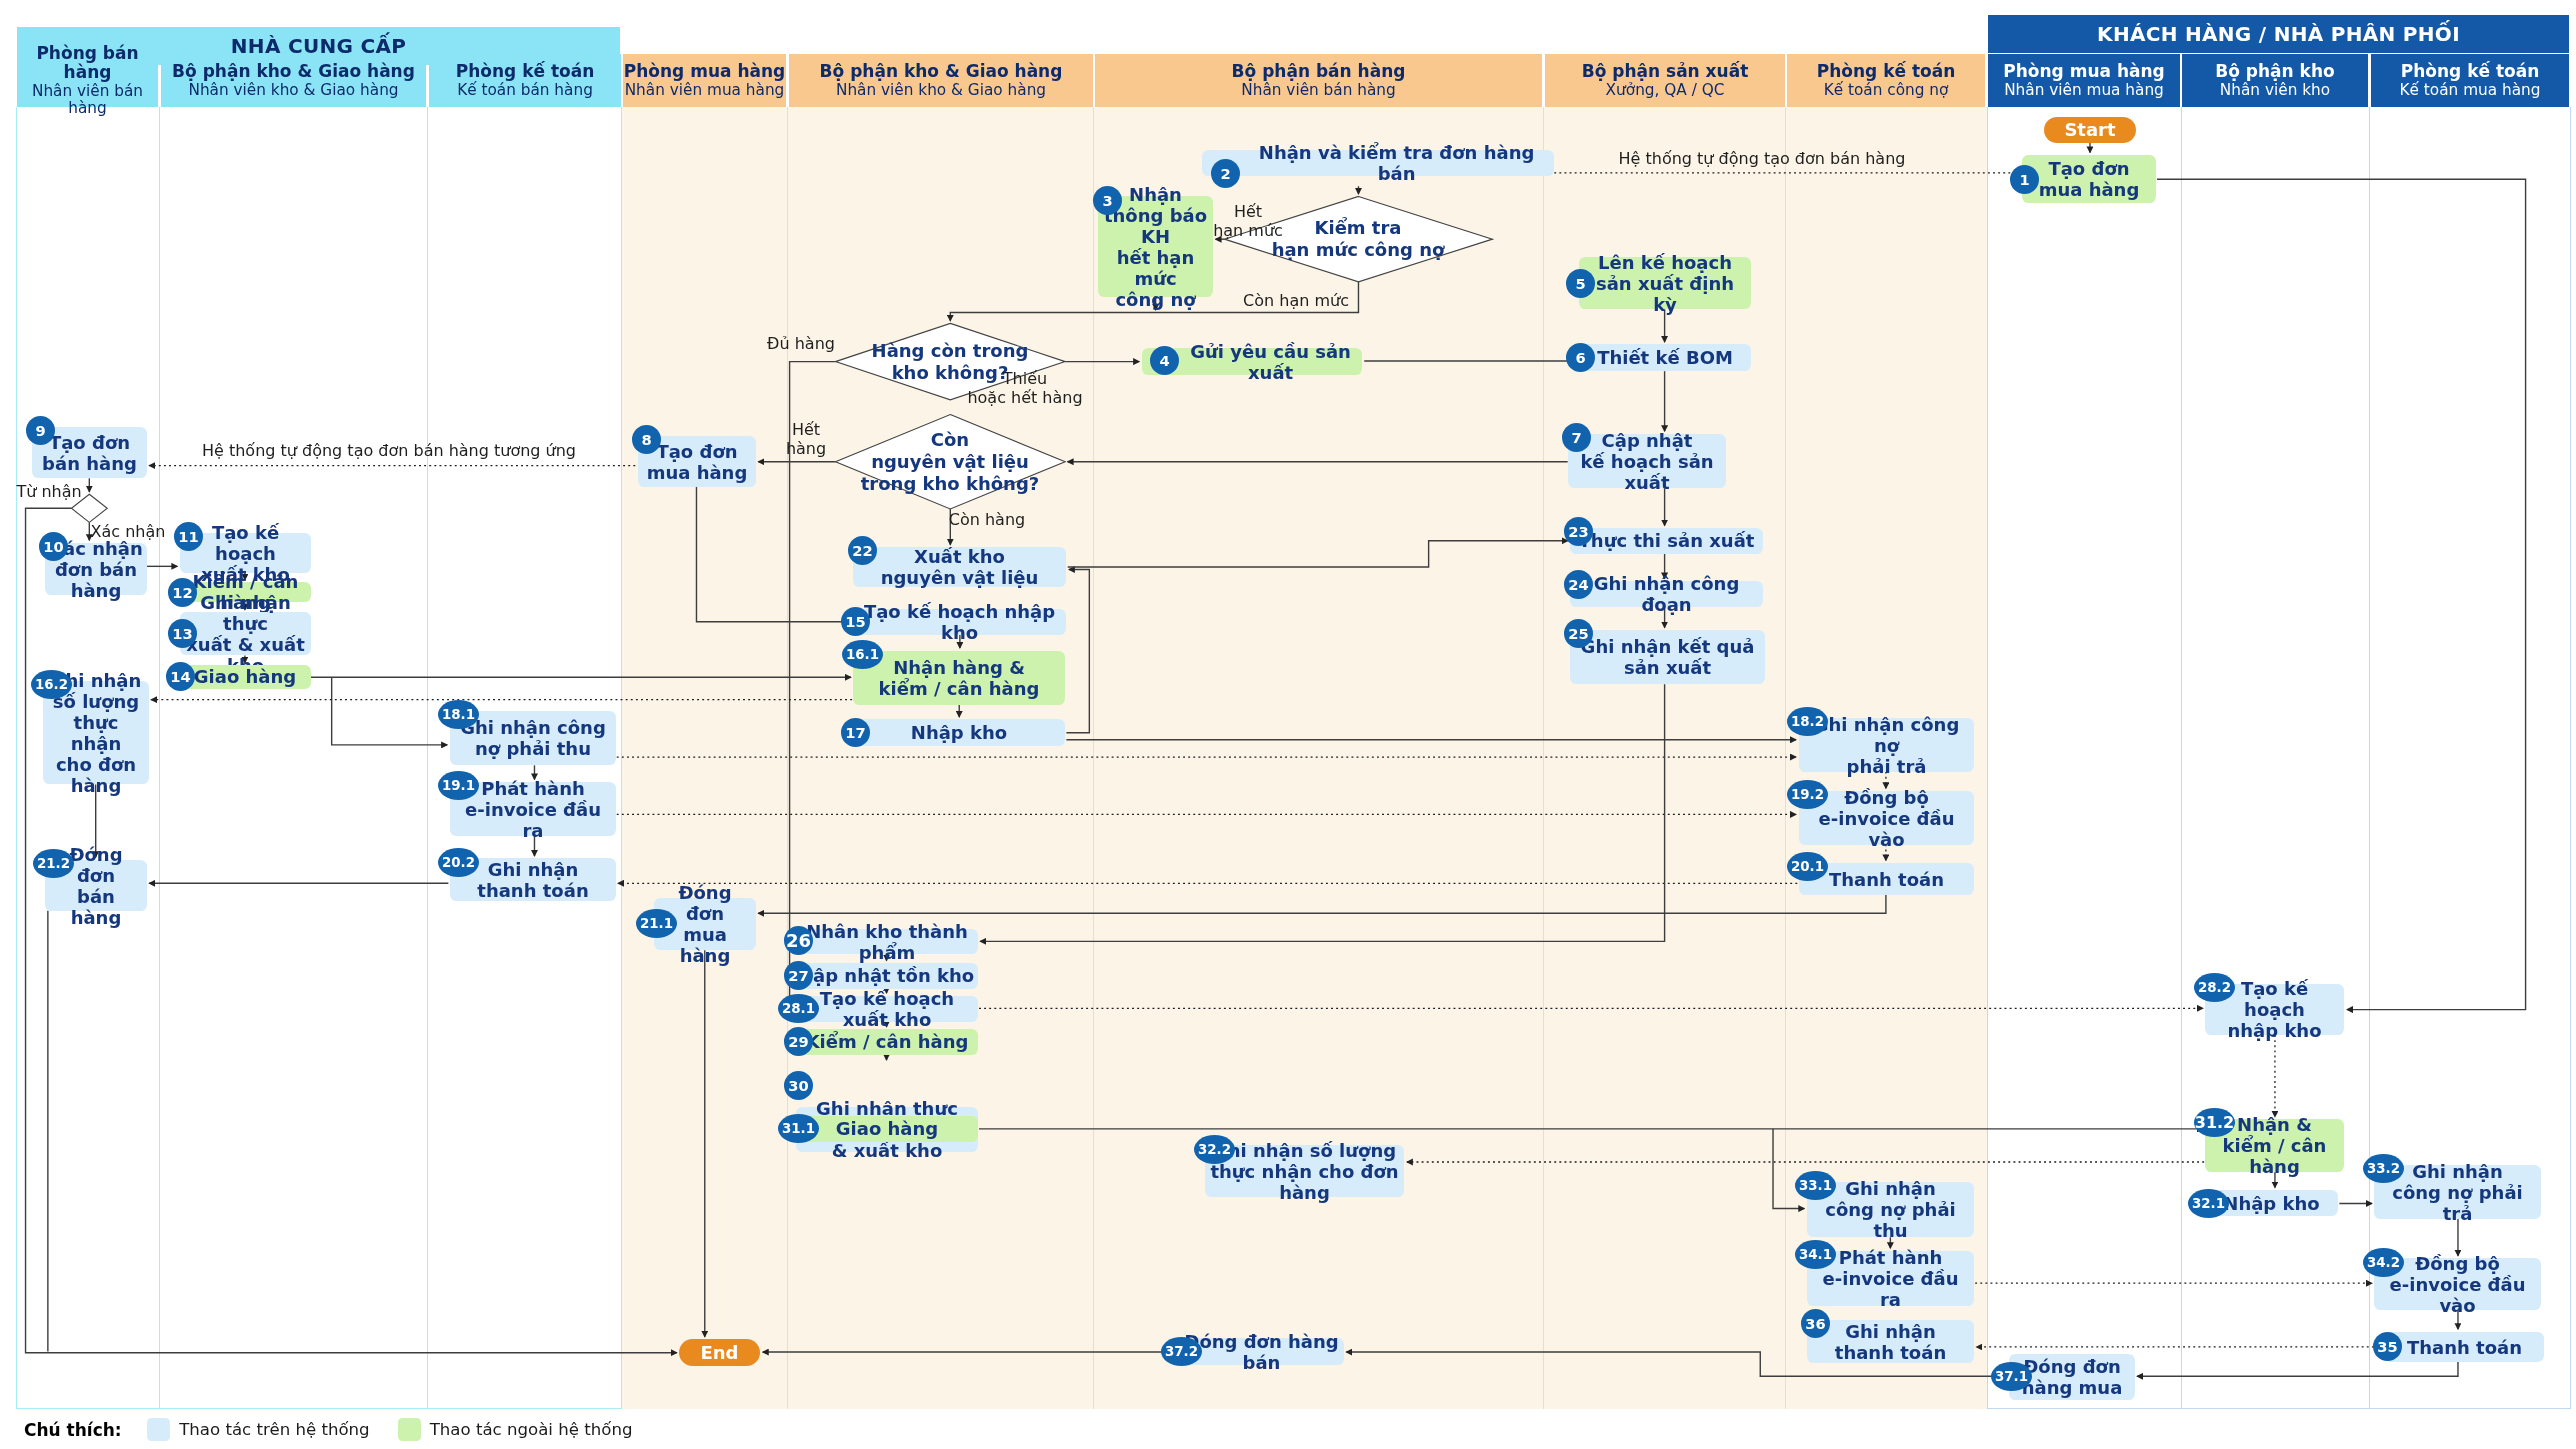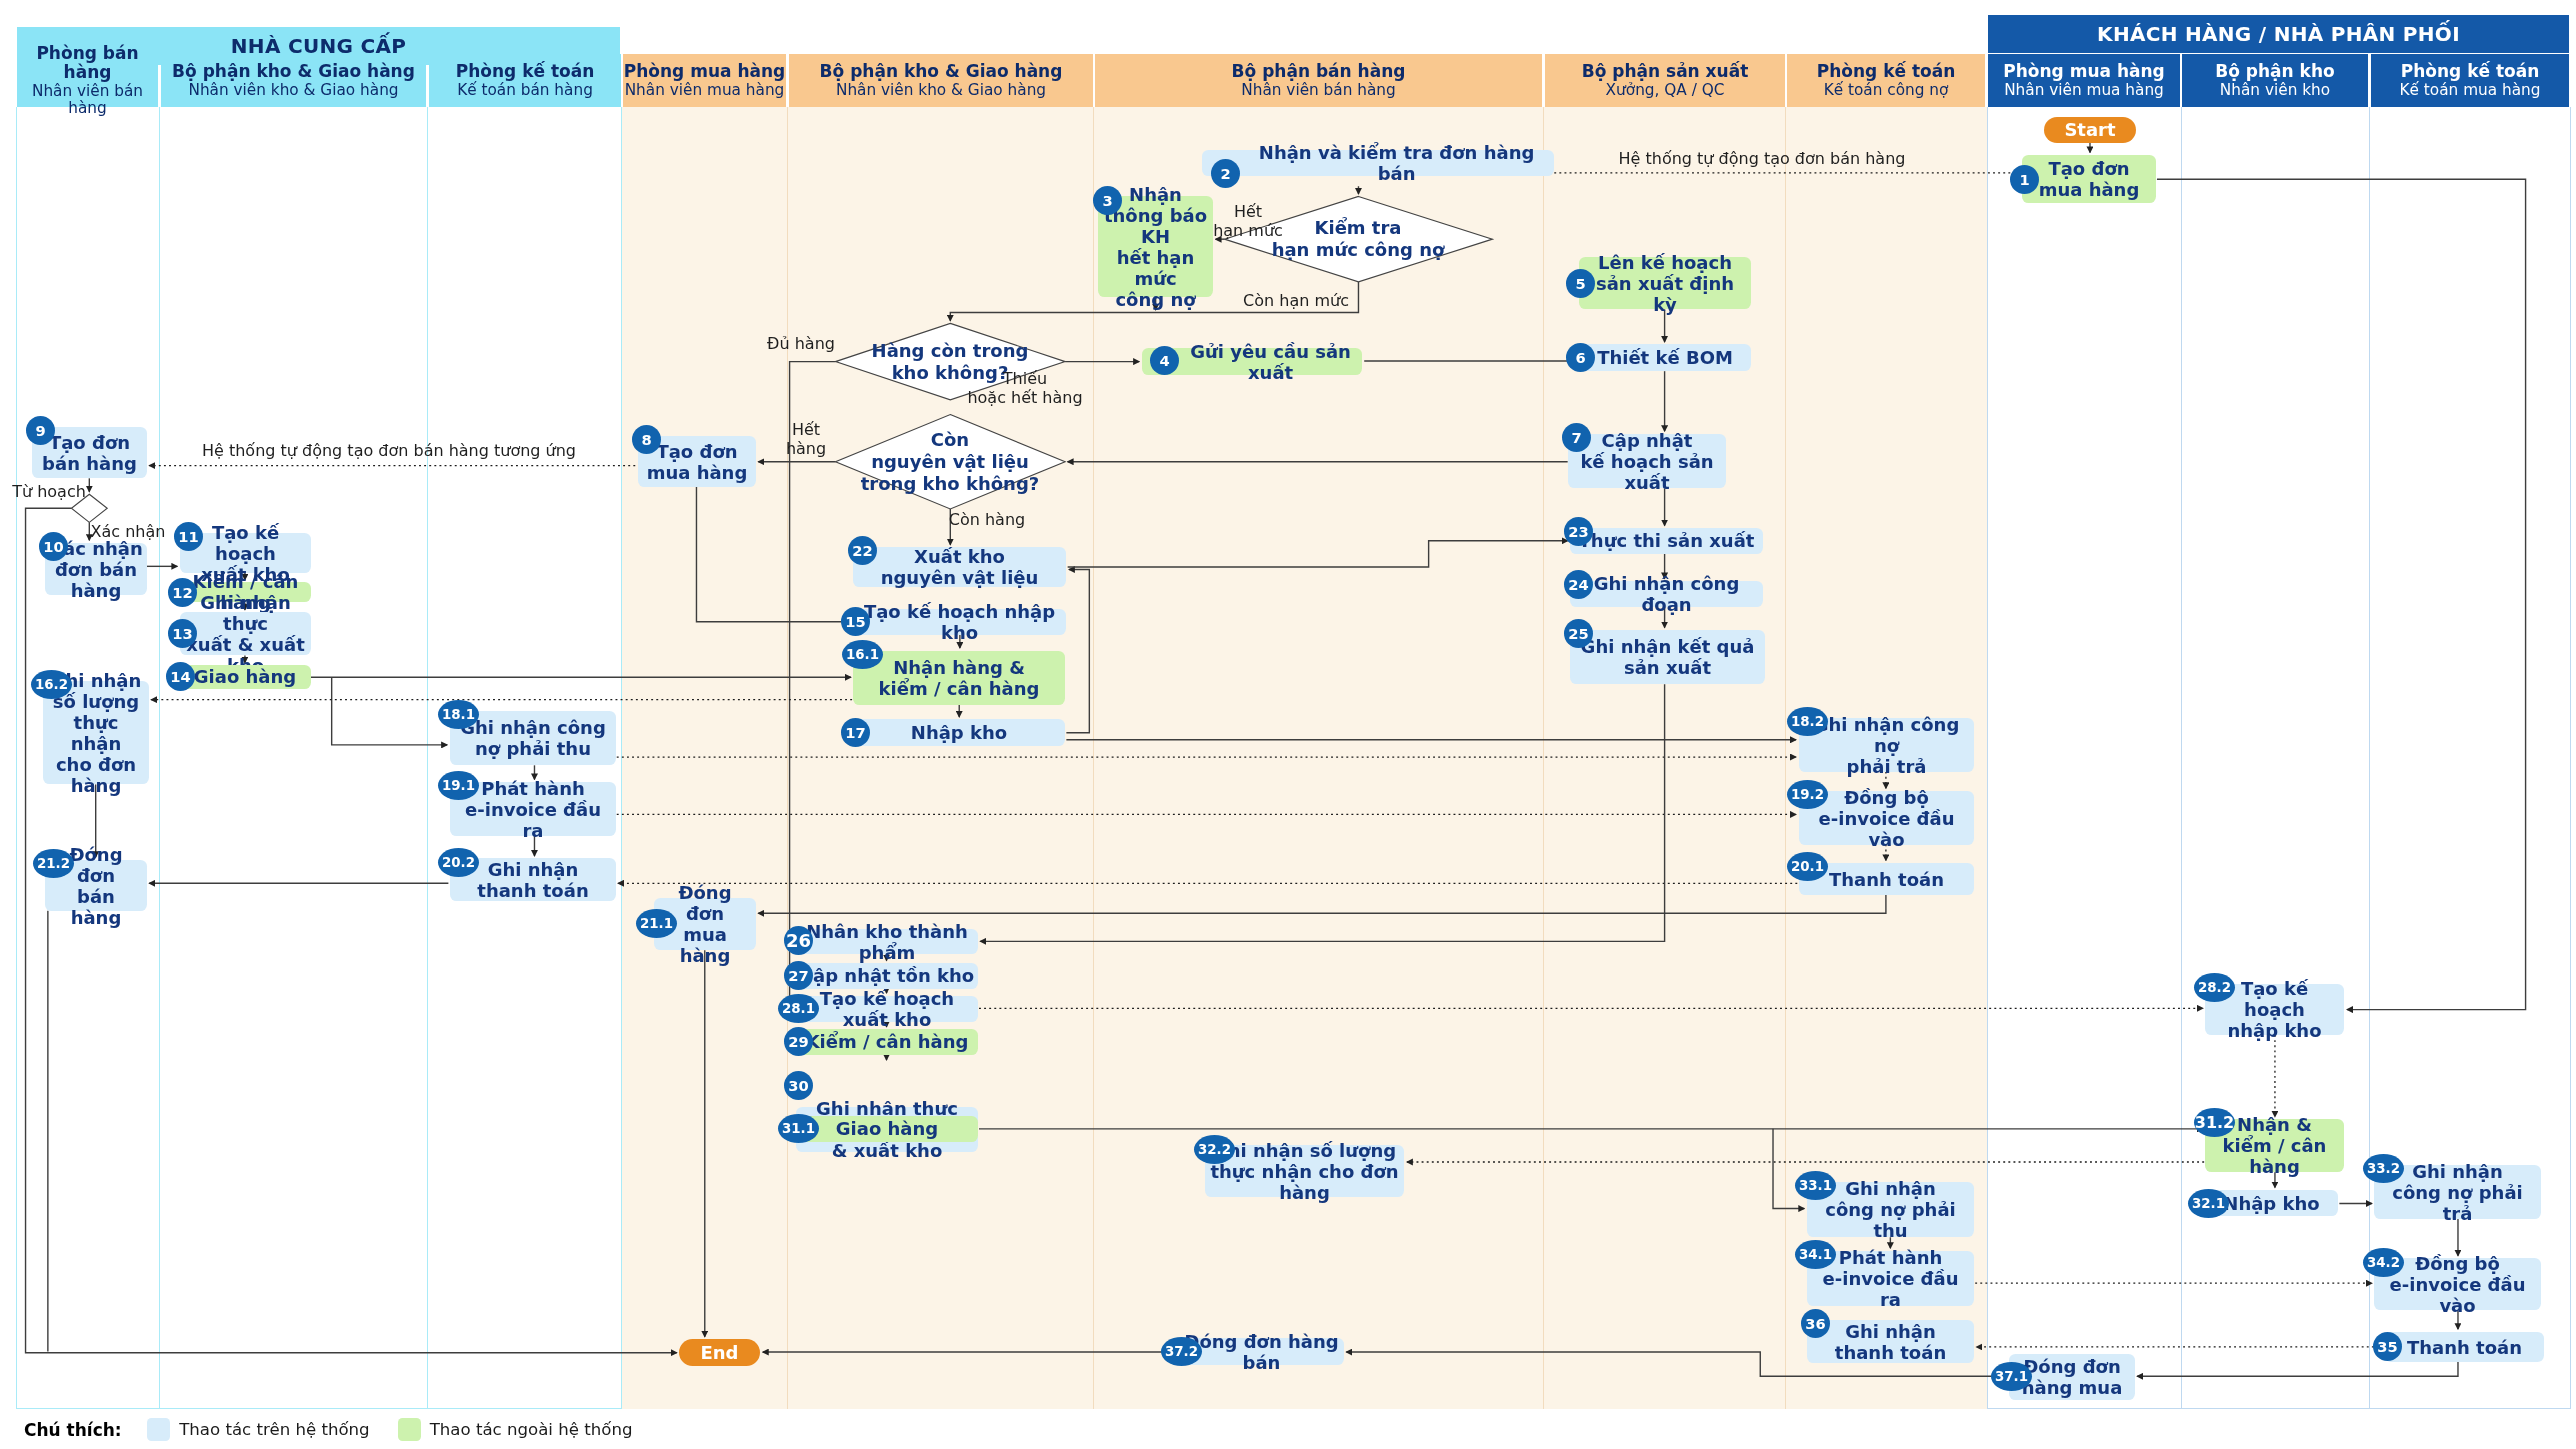--- a/index.html
+++ b/index.html
@@ -328,16 +328,16 @@
     <div class="edge-label" style="left: 389px; top: 441px;">Hệ thống tự động tạo đơn bán hàng tương ứng</div>
     <div class="edge-label" style="left: 1248px; top: 202px;">Hết
 hạn mức</div>
     <div class="edge-label" style="left: 1296px; top: 291px;">Còn hạn mức</div>
     <div class="edge-label" style="left: 801px; top: 334px;">Đủ hàng</div>
     <div class="edge-label" style="left: 1025px; top: 369px;">Thiếu
 hoặc hết hàng</div>
     <div class="edge-label" style="left: 806px; top: 420px;">Hết
 hàng</div>
     <div class="edge-label" style="left: 987px; top: 510px;">Còn hàng</div>
-    <div class="edge-label" style="left: 49px; top: 482px;">Từ hoạch</div>
+    <div class="edge-label" style="left: 49px; top: 482px;">Từ nhận</div>
     <div class="edge-label" style="left: 128px; top: 522px;">Xác nhận</div>
   </div>
 
 
 </body></html>

